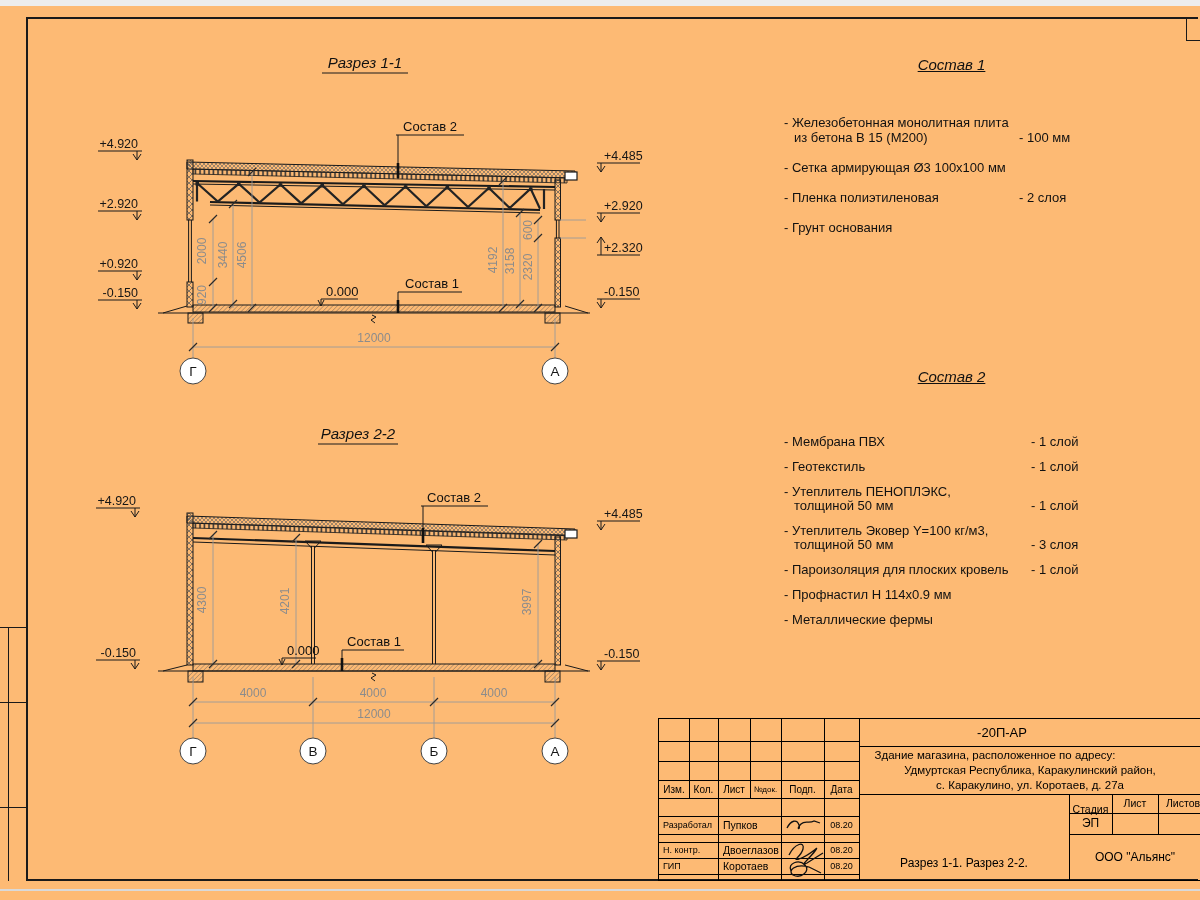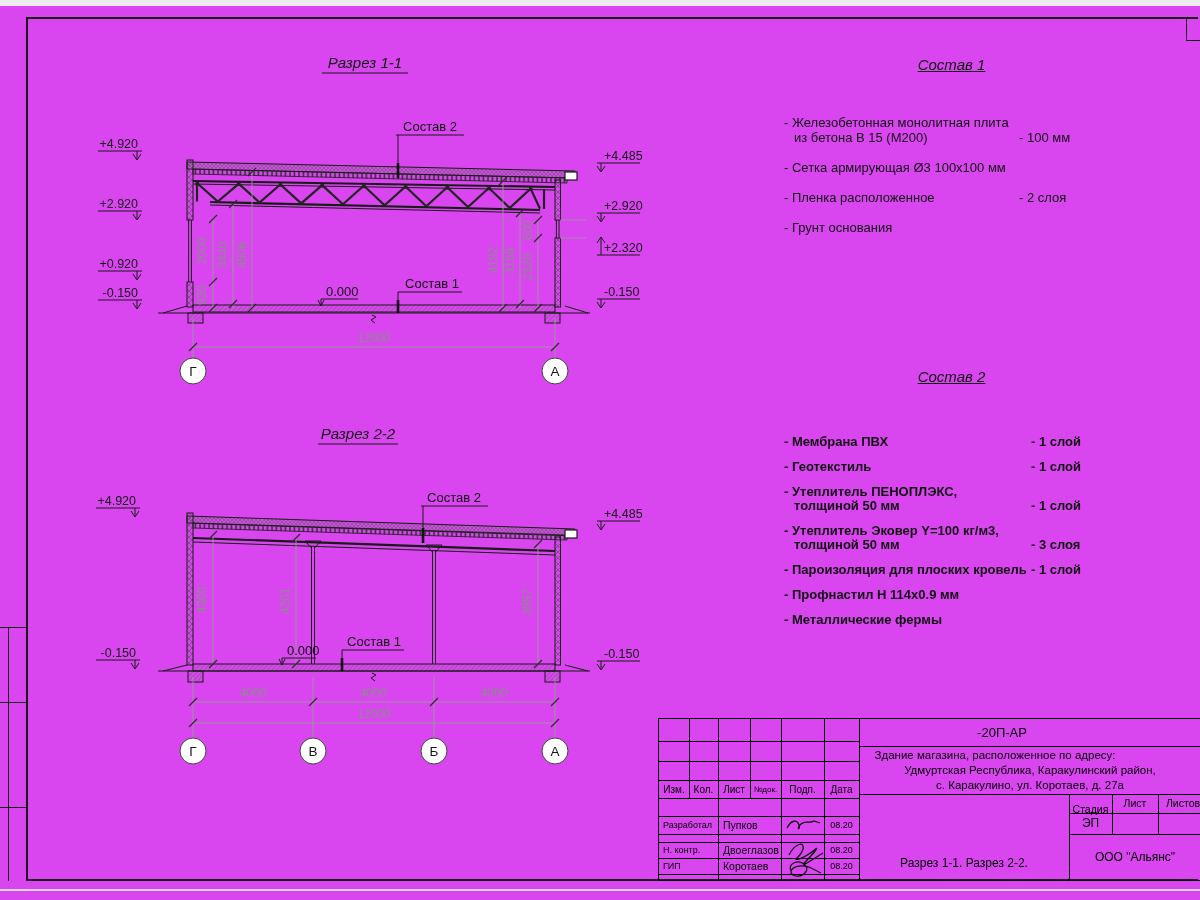--- a/index.html
+++ b/index.html
@@ -1,37 +1,37 @@
 <!DOCTYPE html>
 <html><head>
 <meta charset="utf-8">
 <style>
   html,body{margin:0;padding:0;background:#fff;}
   body{font-family:"Liberation Sans",sans-serif;}
-  #page{position:relative;width:1200px;height:900px;background:#d946ef;overflow:hidden;}
+  #page{position:relative;width:1200px;height:900px;background:#fdba74;overflow:hidden;}
   .edge-strip{position:absolute;left:0;width:1200px;background:#ededed;}
   .frame{position:absolute;left:26px;top:17px;width:1172px;height:864px;border:2px solid #1a1a1a;border-right:none;box-sizing:border-box;}
   .corner-box{position:absolute;left:1186px;top:17px;width:14px;height:24px;border-left:1.3px solid #1a1a1a;border-bottom:1.3px solid #1a1a1a;box-sizing:border-box;}
   svg{position:absolute;overflow:visible;}
   svg text{font-family:"Liberation Sans",sans-serif;}
   .t-title{font-size:15px;font-style:italic;fill:#111;}
   .t-dim{font-size:12px;fill:#8c8c8c;}
   .t-mark{font-size:12.5px;fill:#161616;}
   .t-lbl{font-size:13px;fill:#111;}
   .t-ax{font-size:13.5px;fill:#161616;}
   .ln{stroke:#1a1a1a;stroke-width:1;fill:none;}
   .lnb{stroke:#1a1a1a;stroke-width:2.2;fill:none;}
   .gy{stroke:#9a9a9a;stroke-width:0.9;fill:none;}
   .tk{stroke:#2b2b2b;stroke-width:1.2;fill:none;}
   .thick{stroke:#111;stroke-width:2.6;fill:none;}
   .truss{stroke:#232323;stroke-width:2.2;fill:none;}
   .spec{position:absolute;width:335px;color:#111;font-size:13px;}
   .spec-title{text-align:center;font-style:italic;font-size:15px;text-decoration:underline;margin:0 0 0 0;}
   .spec-items1{margin-top:42px;}
-  .spec-items2{margin-top:50px;font-weight:bold;}
+  .spec-items2{margin-top:50px;}
   .spec-item{position:relative;}
   .spec-item .l1{display:block;line-height:15px;}
   .spec-item .l2{display:block;line-height:15px;padding-left:10px;}
   .s2 .spec-item .l1,.s2 .spec-item .l2{line-height:14px;}
   .spec-item .val{position:absolute;bottom:0;white-space:nowrap;}
   .s1 .spec-item .val{left:235px;}
   .s2 .spec-item .val{left:247px;}
   .s1 .spec-item{margin-bottom:15px;}
   .s2 .spec-item{margin-bottom:11px;}
   .tb{position:absolute;left:658px;top:718px;width:542px;height:163px;border:1.8px solid #000;border-right:none;box-sizing:border-box;font-size:10px;color:#000;overflow:hidden;}
@@ -329,21 +329,21 @@
     <div class="spec-items1">
       <div class="spec-item">
         <span class="l1">- Железобетонная  монолитная плита</span>
         <span class="l2">из бетона В 15 (М200)</span>
         <span class="val">- 100 мм</span>
       </div>
       <div class="spec-item">
         <span class="l1">- Сетка армирующая Ø3 100x100 мм</span>
       </div>
       <div class="spec-item">
-        <span class="l1">- Пленка расположенное</span>
+        <span class="l1">- Пленка полиэтиленовая</span>
         <span class="val">-  2 слоя</span>
       </div>
       <div class="spec-item">
         <span class="l1">- Грунт основания</span>
       </div>
     </div>
   </div>
 
   <div class="spec s2" style="left:784px;top:368px">
     <div class="spec-title">Состав 2</div>

